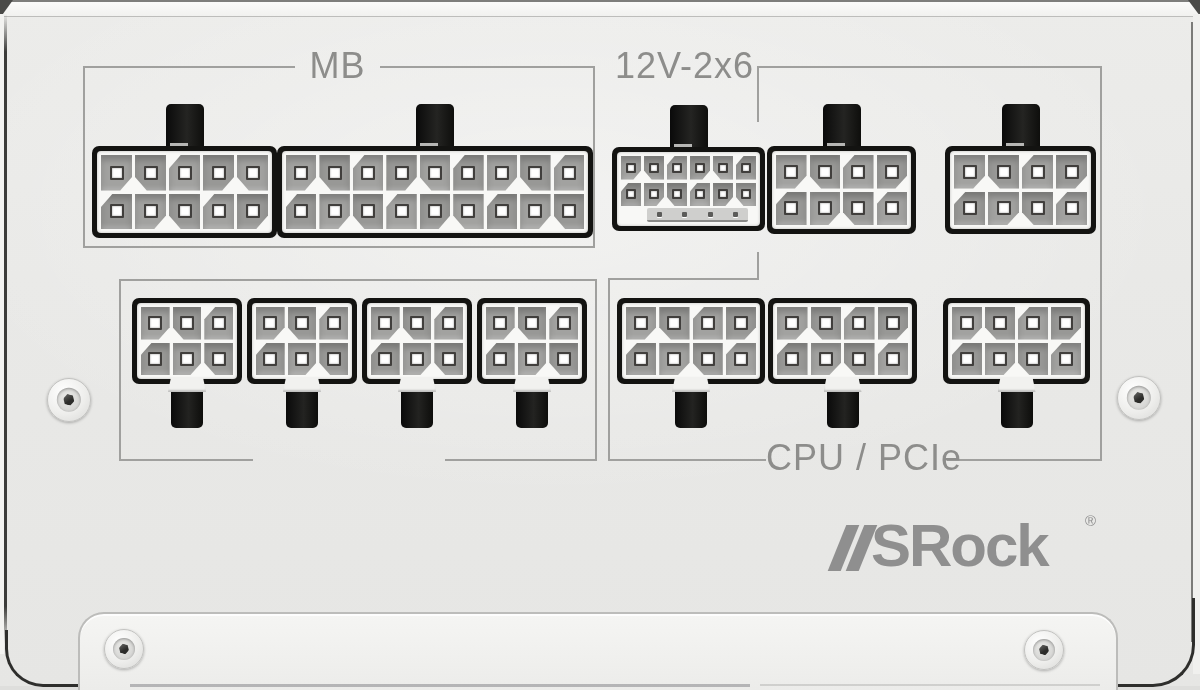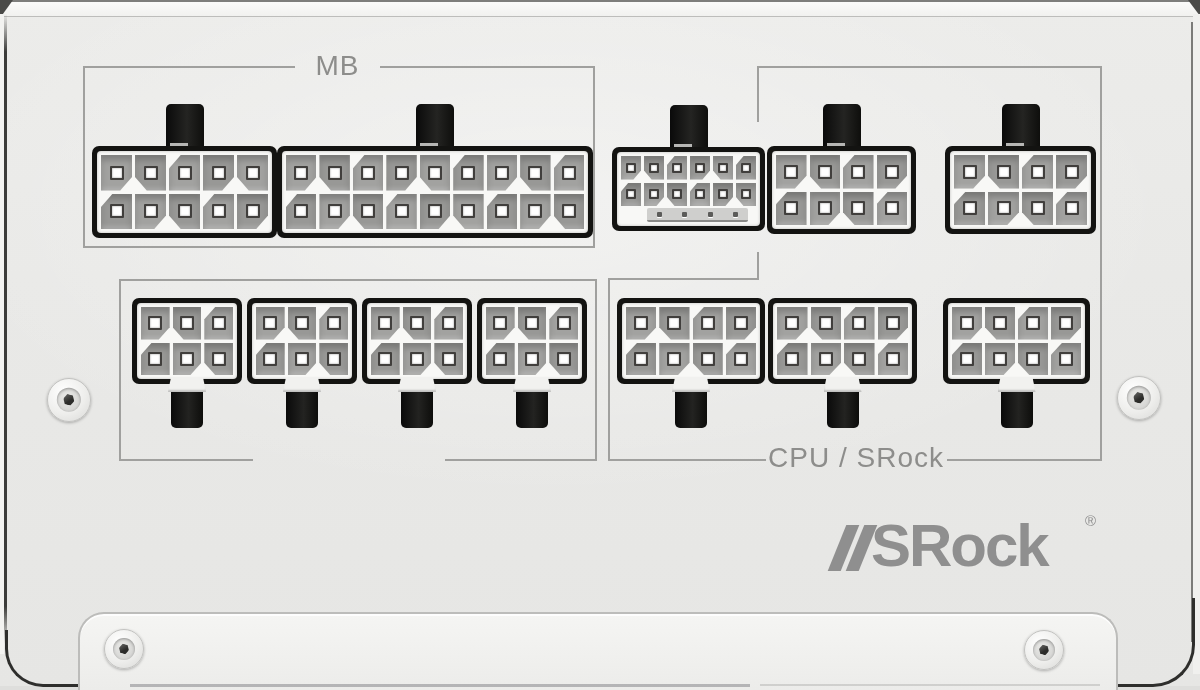--- a/index.html
+++ b/index.html
@@ -19,21 +19,21 @@
   .notch-tl{left:0;top:0;width:13px;height:18px;clip-path:polygon(0 0,100% 0,0 100%);}
   .notch-tr{right:0;top:0;width:12px;height:16px;clip-path:polygon(0 0,100% 0,100% 100%);}
   
   .edge-left-light{position:absolute;left:0;top:14px;width:4px;height:640px;background:#f3f3f1;}
   .edge-left-dark{position:absolute;left:4px;top:14px;width:3px;height:630px;background:linear-gradient(180deg,#55555300,#3c3c3a 6%,#3c3c3a 94%,#3c3c3a00);}
   .edge-right-dark{position:absolute;left:1191px;top:22px;width:2px;height:620px;background:#7b7b79;}
   .edge-right-light{position:absolute;left:1193px;top:14px;width:7px;height:660px;background:#f0f0ee;}
   
   .ln{position:absolute;background:#a0a09e;}
   
-  .sec-label{position:absolute;color:#8d8d8b;font-size:28px;letter-spacing:1px;
+  .sec-label{position:absolute;color:#8d8d8b;font-size:36px;letter-spacing:1px;
     text-align:center;white-space:nowrap;line-height:28px;}
   
   .conn-frame{position:absolute;background:#131311;border-radius:7px;padding:5px;box-sizing:border-box;z-index:3;}
   .conn-shell{width:100%;height:100%;background:#f8f8f6;border-radius:4px;box-sizing:border-box;
     padding:4px;display:flex;flex-direction:column;box-shadow:inset 0 0 3px rgba(0,0,0,.25);}
   .pin-grid{flex:1;display:grid;gap:3px;}
   .well{position:relative;background:#a2a2a0;
     box-shadow:inset 0 5px 6px rgba(0,0,0,.22), inset 0 -3px 4px rgba(255,255,255,.18);}
   .well.alt{background:#989896;}
   .cut-br{clip-path:polygon(0 0,100% 0,100% 62%,62% 100%,0 100%);}
@@ -99,29 +99,30 @@
   <div class="edge-right-dark"></div>
   <div class="edge-right-light"></div>
 
   <div class="ln" style="left:83px;top:66px;width:212px;height:2px"></div>
   <div class="ln" style="left:380px;top:66px;width:215px;height:2px"></div>
   <div class="ln" style="left:83px;top:66px;width:2px;height:182px"></div>
   <div class="ln" style="left:593px;top:66px;width:2px;height:182px"></div>
   <div class="ln" style="left:83px;top:246px;width:512px;height:2px"></div>
   <div class="sec-label" style="left:295px;top:52px;width:85px">MB</div>
 
+  <div class="sec-label" style="left:615px;top:52px;width:130px">12V-2x6</div>
   <div class="ln" style="left:757px;top:67px;width:2px;height:55px"></div>
   <div class="ln" style="left:757px;top:66px;width:345px;height:2px"></div>
   <div class="ln" style="left:1100px;top:66px;width:2px;height:395px"></div>
   <div class="ln" style="left:947px;top:459px;width:155px;height:2px"></div>
   <div class="ln" style="left:608px;top:459px;width:158px;height:2px"></div>
   <div class="ln" style="left:608px;top:278px;width:2px;height:183px"></div>
   <div class="ln" style="left:608px;top:278px;width:151px;height:2px"></div>
   <div class="ln" style="left:757px;top:252px;width:2px;height:28px"></div>
-  <div class="sec-label" style="left:766px;top:444px;width:180px">CPU / SRock</div>
+  <div class="sec-label" style="left:766px;top:444px;width:180px">CPU / PCIe</div>
 
   <div class="ln" style="left:119px;top:279px;width:478px;height:2px"></div>
   <div class="ln" style="left:119px;top:279px;width:2px;height:182px"></div>
   <div class="ln" style="left:595px;top:279px;width:2px;height:182px"></div>
   <div class="ln" style="left:119px;top:459px;width:134px;height:2px"></div>
   <div class="ln" style="left:445px;top:459px;width:152px;height:2px"></div>
 
   <div id="connector-layer">
       <div class="tab-top" style="left: 165.5px; top: 104px;"></div>
       <div class="conn-frame" style="left: 92px; top: 146px; width: 185px; height: 92px;">

